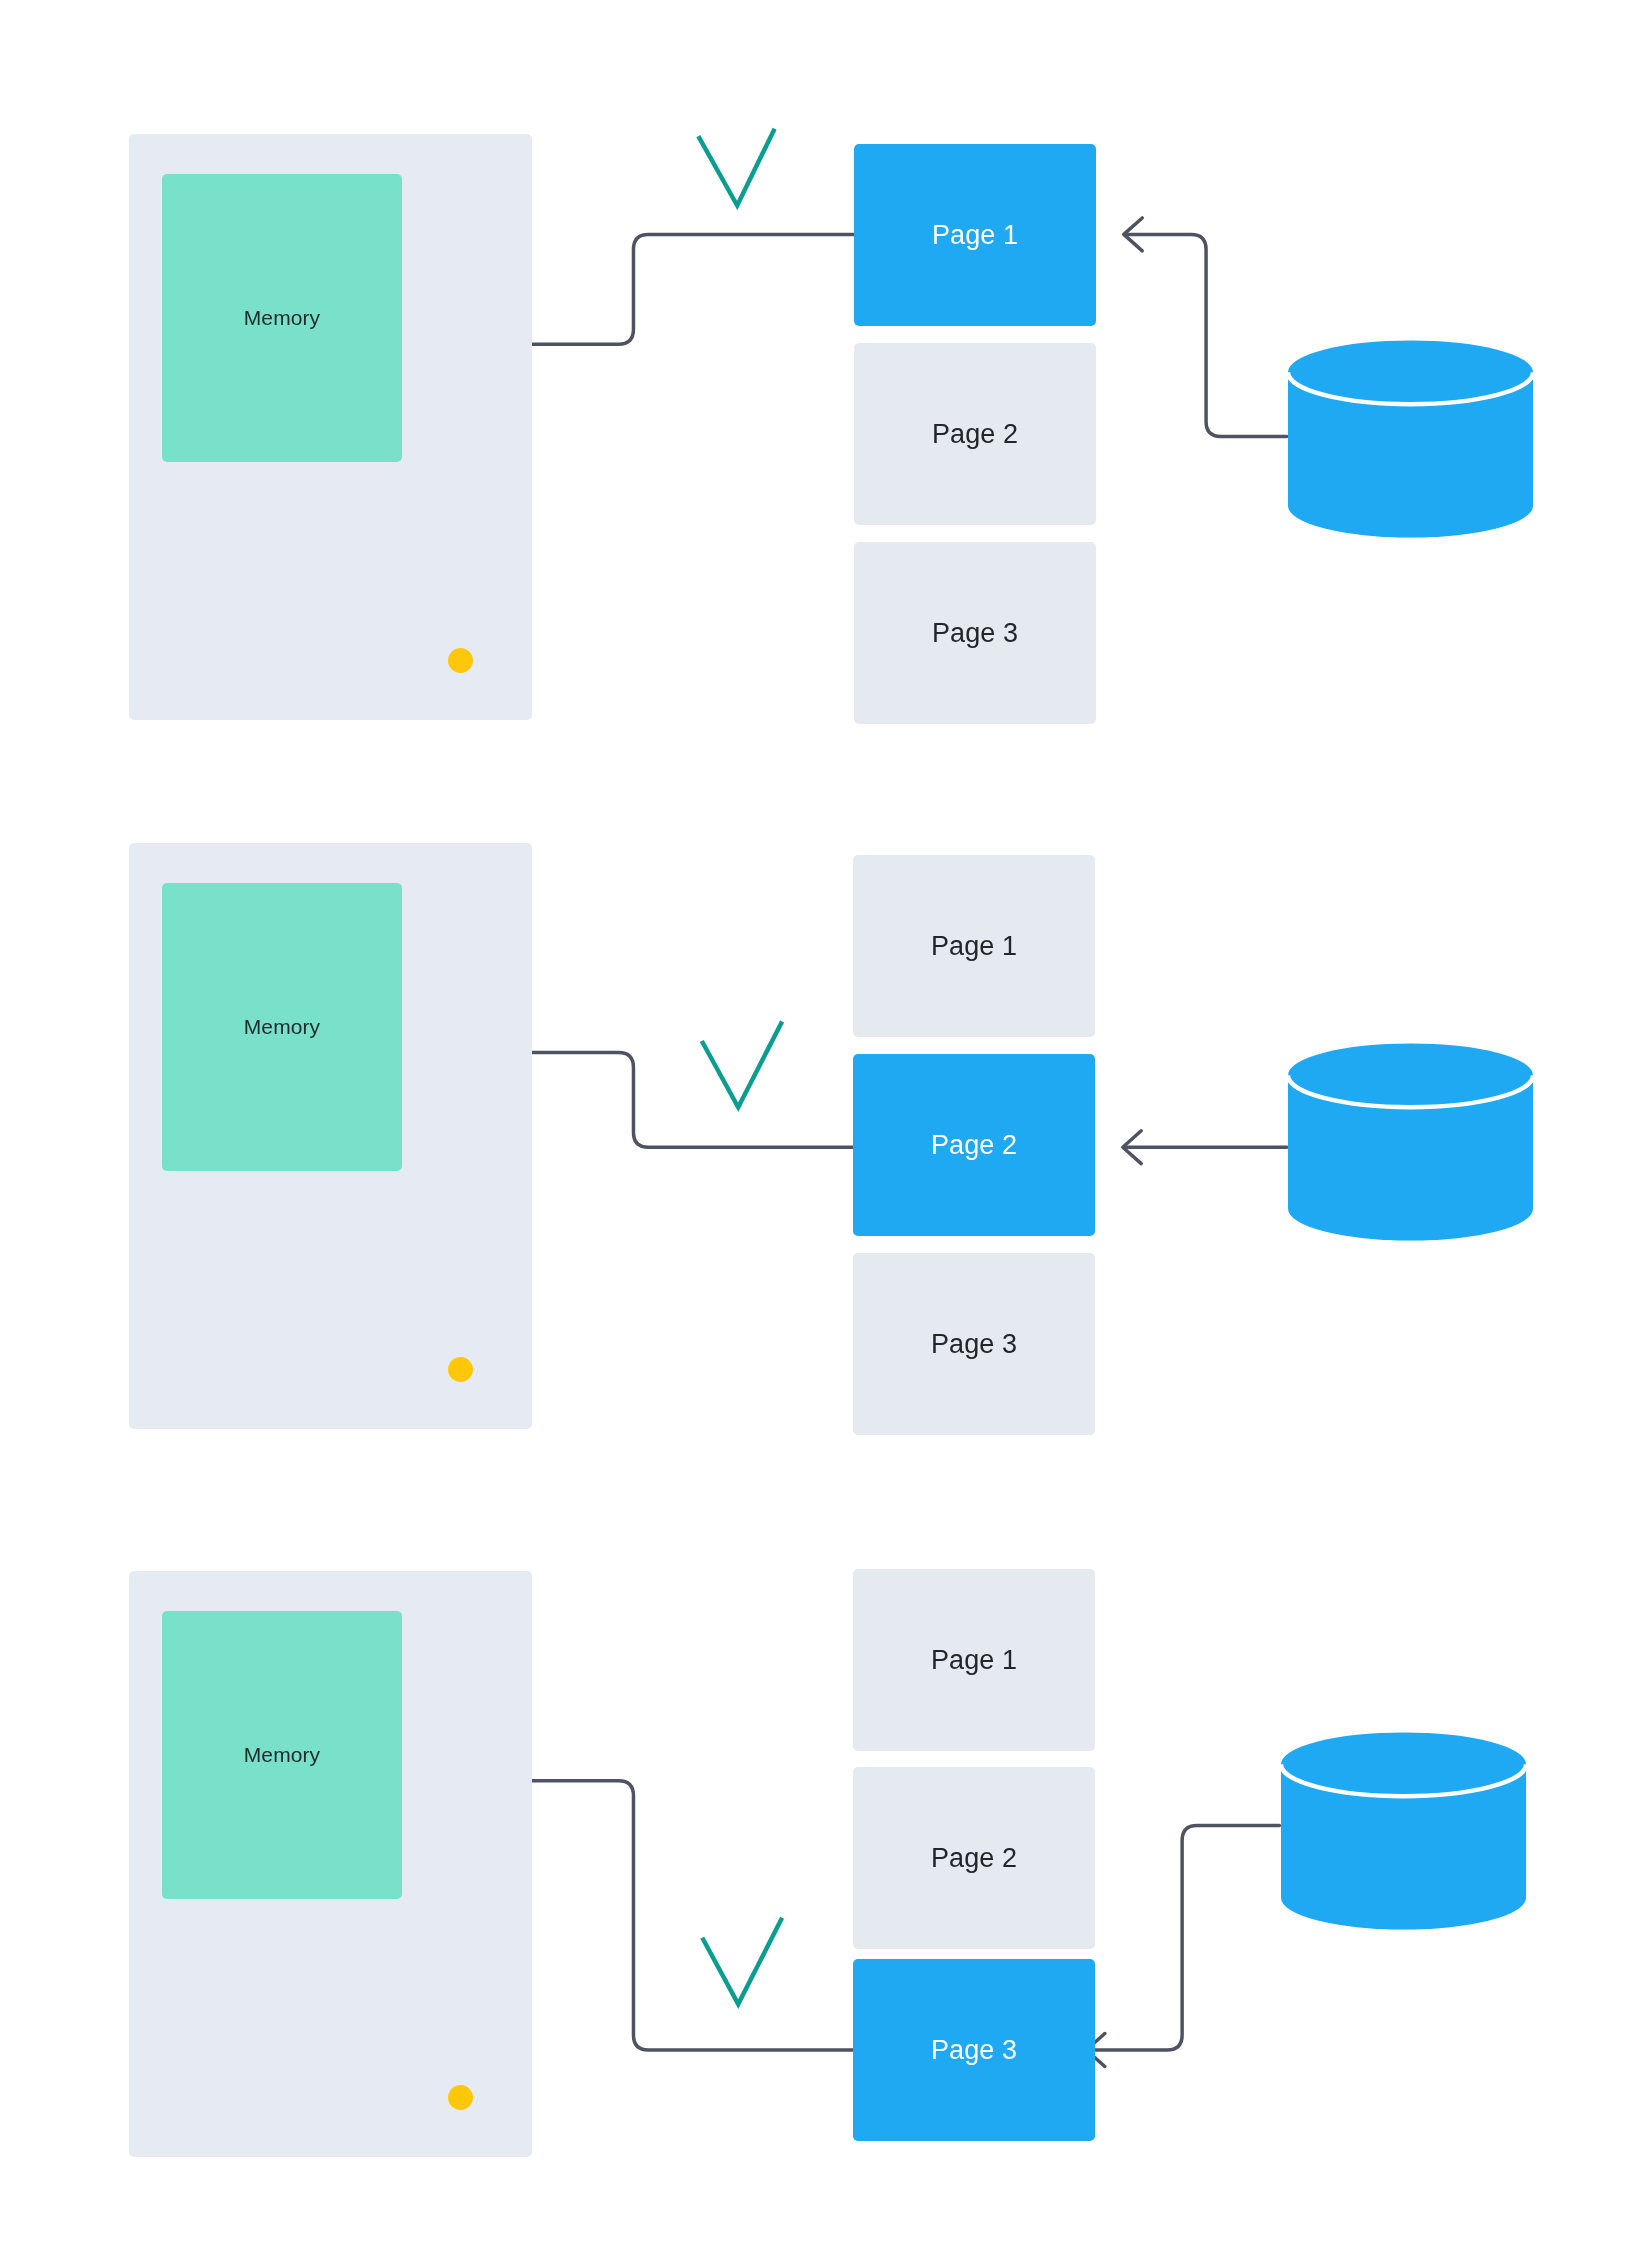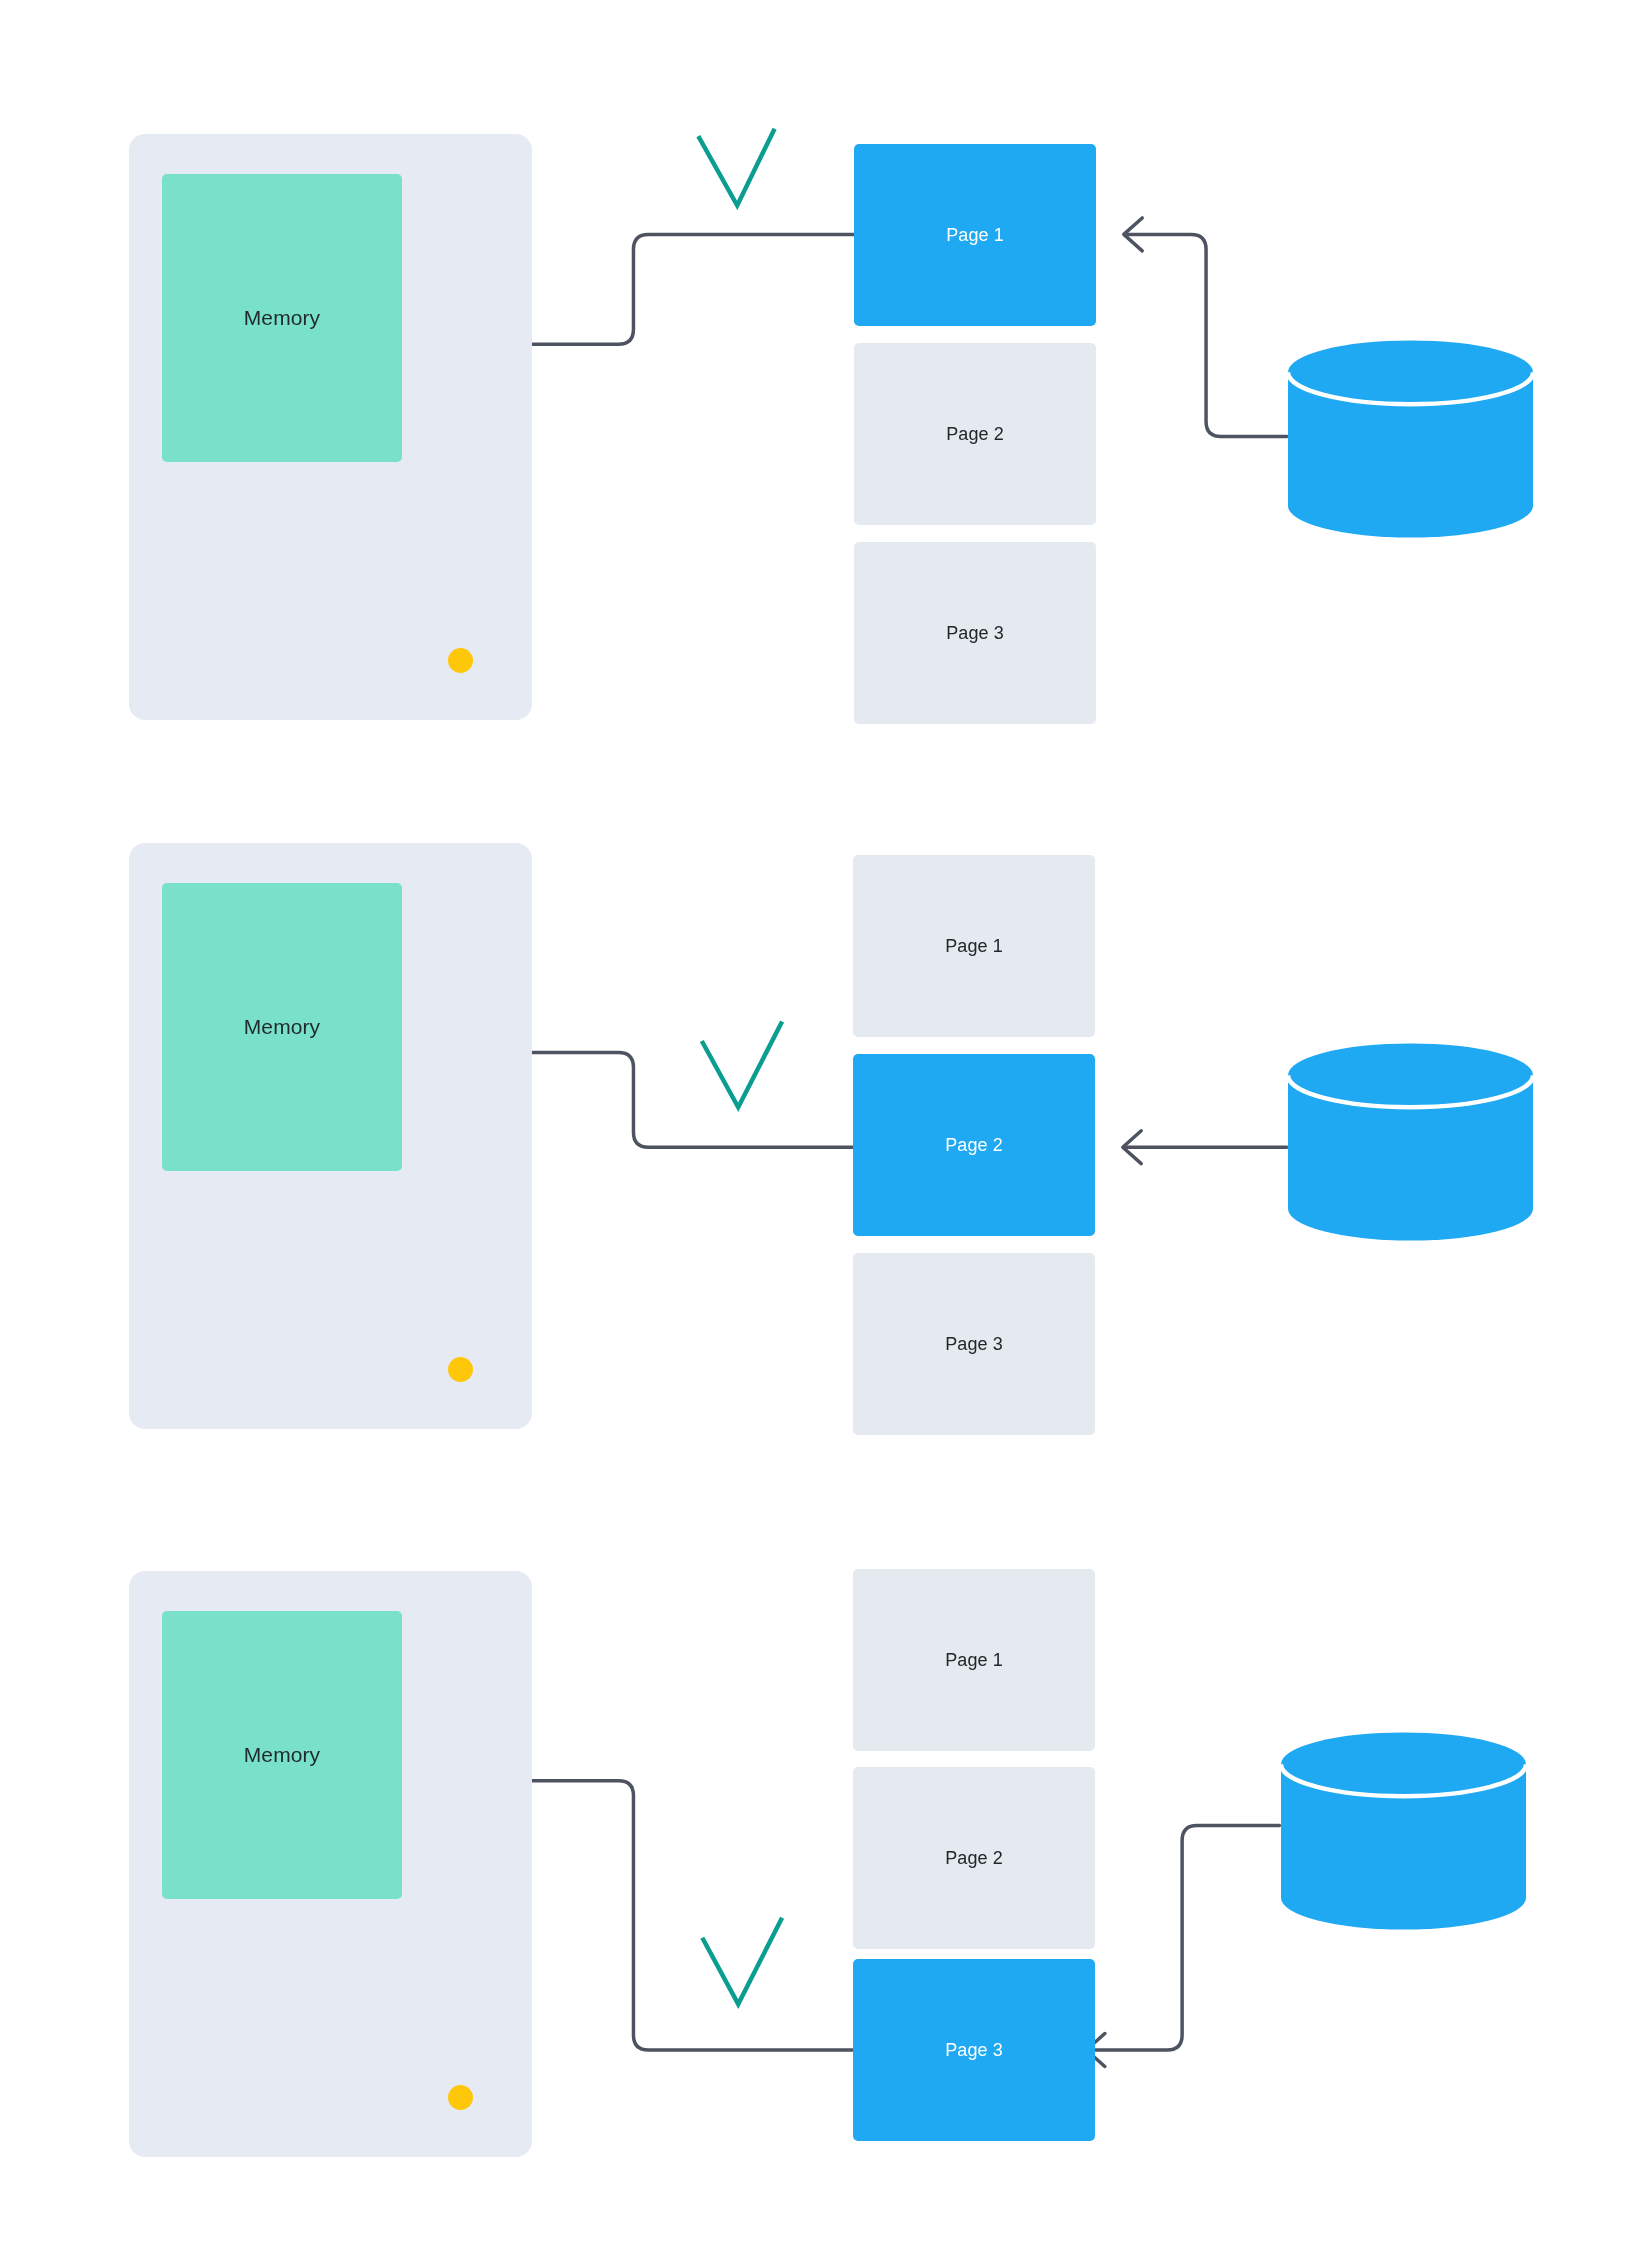--- a/index.html
+++ b/index.html
@@ -16,21 +16,21 @@
     background: #ffffff;
     overflow: hidden;
   }
 
   .panel { position: absolute; left: 0; top: 0; width: 1644px; }
 
   
   .memory-container {
     position: absolute;
     background: #E6EAF2;
-    border-radius: 16px;
+    border-radius: 5px;
   }
   .memory-box {
     position: absolute;
     background: #79E0C9;
     border-radius: 5px;
     display: flex;
     align-items: center;
     justify-content: center;
   }
   .memory-label {
@@ -40,21 +40,21 @@
     font-weight: 400;
   }
 
   
   .page-box {
     position: absolute;
     border-radius: 5px;
     display: flex;
     align-items: center;
     justify-content: center;
-    font-size: 18px;
+    font-size: 27px;
     font-weight: 400;
     letter-spacing: 0.1px;
   }
   .page-box.inactive { background: #E5E9F0; color: #232629; }
   .page-box.active   { background: #1FA9F2; color: #ffffff; }
 
   
   .datasource {
     position: absolute;
   }

